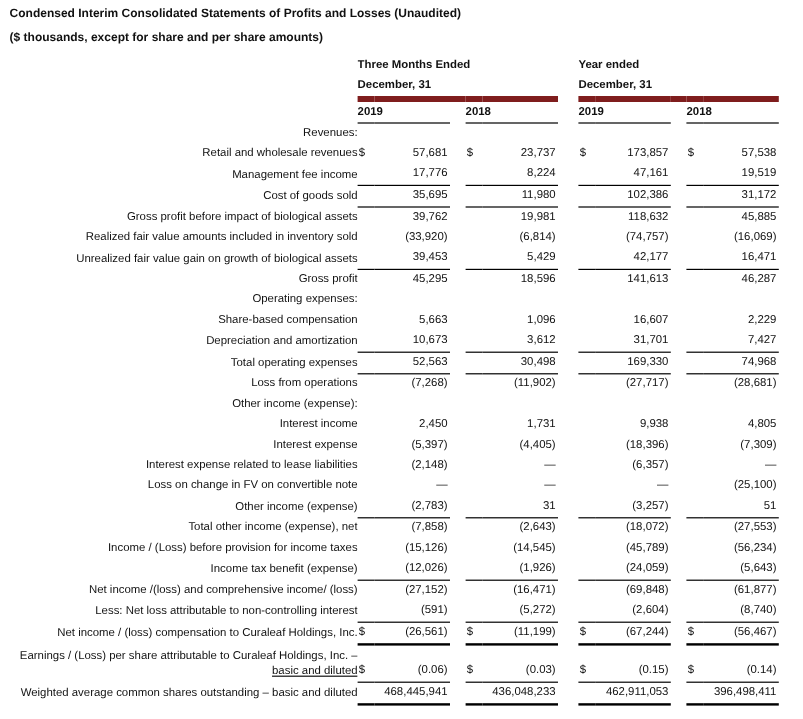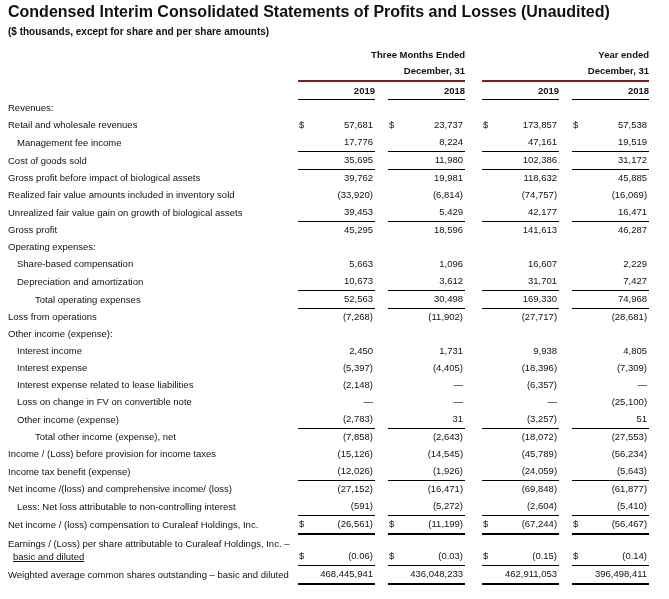--- a/index.html
+++ b/index.html
@@ -3,32 +3,32 @@
 <meta charset="utf-8">
 <style>
   html,body{margin:0;padding:0;background:#ffffff;}
   body{
     width:669px;height:599px;overflow:hidden;
     font-family:"Liberation Sans","DejaVu Sans",sans-serif;
     color:#111;font-size:9.5px;
     -webkit-font-smoothing:antialiased;
   }
   .page{padding:6px 8px 0 8px;}
-  .title{font-weight:bold;font-size:16px;line-height:12px;}
+  .title{font-weight:bold;font-size:10px;line-height:12px;}
   .subtitle{font-weight:bold;font-size:10px;line-height:12px;margin-top:8px;}
   table{border-collapse:collapse;table-layout:fixed;width:653px;margin-top:10px;}
   td{padding:0 0 3px 0;vertical-align:bottom;font-size:9.5px;line-height:12px;overflow:hidden;white-space:nowrap;}
-  thead td{font-weight:bold;text-align:right;}
+  thead td{font-weight:bold;text-align:left;}
   tr.hg1 td{height:13px;}
   tr.hg2 td{height:13px;}
   tr.hyears td{height:15px;padding-bottom:2px;}
-  .grpline{border-bottom:2px solid #7f1d1d;}
+  .grpline{border-bottom:5px solid #7f1d1d;}
   .yr{border-bottom:1px solid #000;}
   tbody td{height:14px;}
-  .lbl{text-align:left;}
+  .lbl{text-align:right;}
   .ind1{padding-left:9px;}
   .ind2{padding-left:27px;}
   .usd{text-align:left;padding-left:1px;}
   .val{text-align:right;padding-right:2px;}
   .r-single{border-bottom:1px solid #000;}
   .r-thick{border-bottom:2px solid #000;}
   tr.two-line td{height:27px;}
   tr.two-line .lbl div{line-height:13px;}
   .lbl2{padding-left:5px;text-decoration:underline;}
 </style>
@@ -433,21 +433,21 @@
           <td class="usd r-single"></td>
           <td class="val r-single">(591)</td>
           <td class="gi"></td>
           <td class="usd r-single"></td>
           <td class="val r-single">(5,272)</td>
           <td class="go"></td>
           <td class="usd r-single"></td>
           <td class="val r-single">(2,604)</td>
           <td class="gi"></td>
           <td class="usd r-single"></td>
-          <td class="val r-single">(5,410)</td>
+          <td class="val r-single">(8,740)</td>
           <td></td>
         </tr>
         <tr>
           <td class="lbl ind0">Net income / (loss) compensation to Curaleaf Holdings, Inc.</td>
           <td class="usd r-thick">$</td>
           <td class="val r-thick">(26,561)</td>
           <td class="gi"></td>
           <td class="usd r-thick">$</td>
           <td class="val r-thick">(11,199)</td>
           <td class="go"></td>

